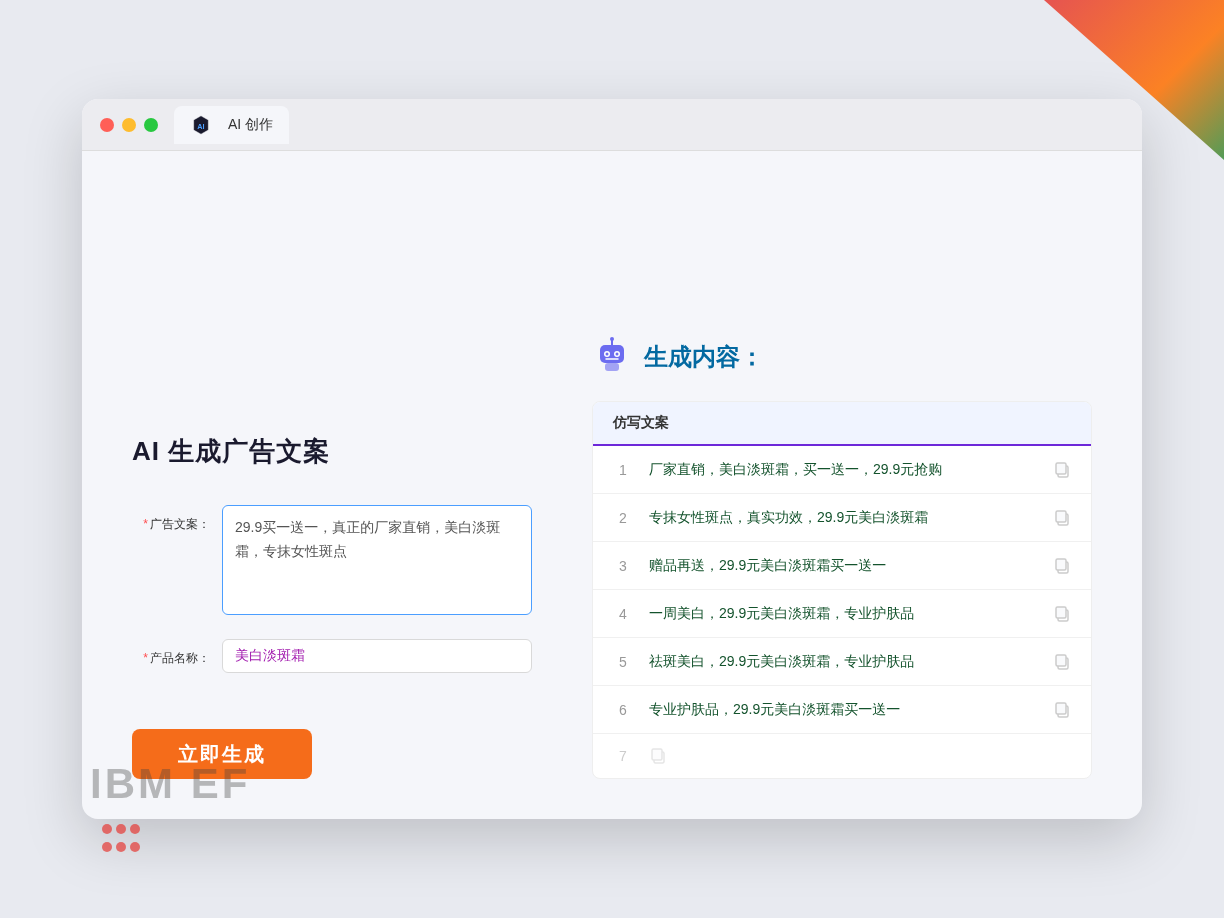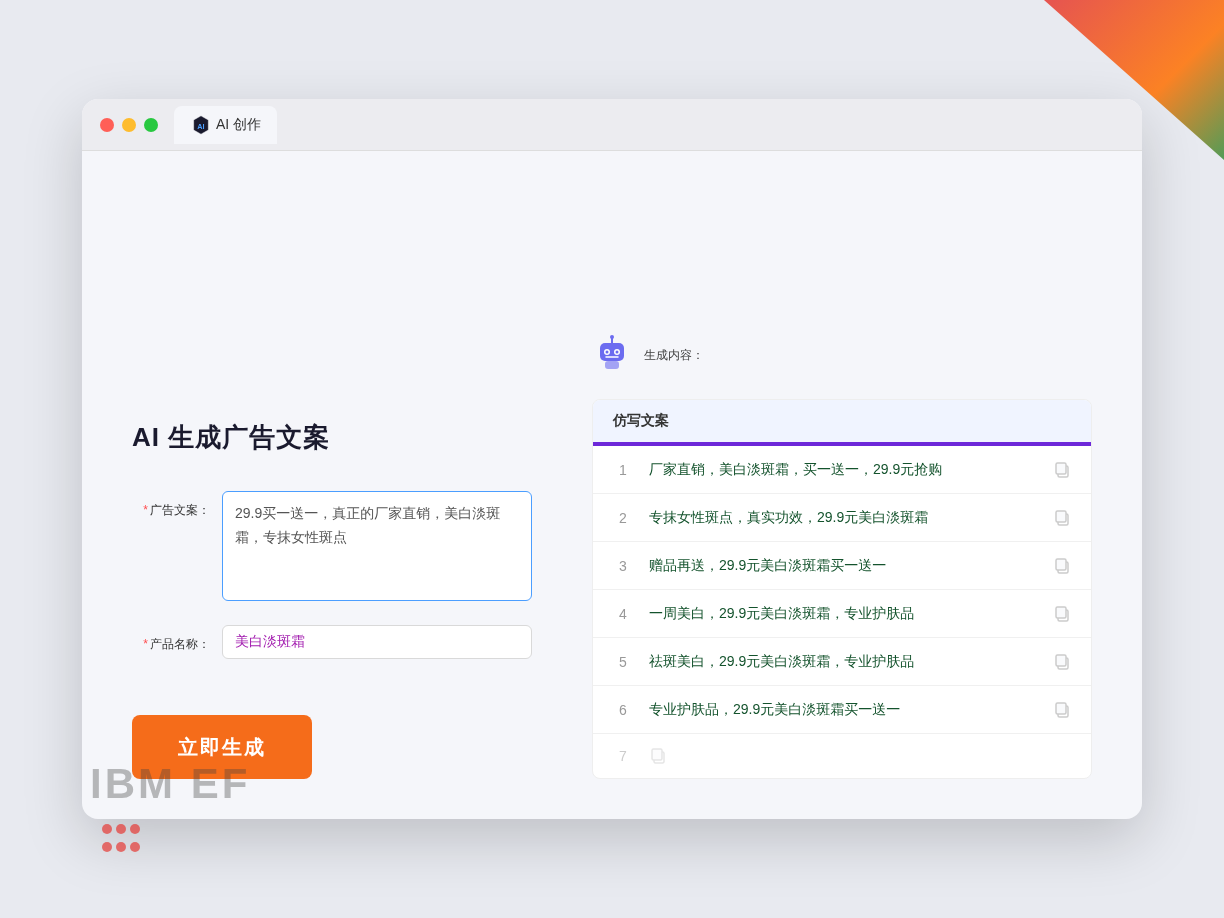--- a/index.html
+++ b/index.html
@@ -78,21 +78,21 @@
       height: 14px;
       border-radius: 50%;
     }
     .tl-red { background: #ff5f57; }
     .tl-yellow { background: #febc2e; }
     .tl-green { background: #28c840; }
 
     .tab {
       display: flex;
       align-items: center;
-      gap: 4px;
+      gap: 16px;
       background: #f5f6fa;
       border-radius: 8px 8px 0 0;
       padding: 8px 16px;
       font-size: 14px;
       color: #333;
       font-weight: 500;
     }
 
     .ai-icon {
       width: 22px;
@@ -168,21 +168,21 @@
       outline: none;
       font-family: inherit;
       resize: none;
       line-height: 1.7;
       height: 110px;
     }
 
     .generate-btn {
       margin-top: 32px;
       width: 180px;
-      height: 64px;
+      height: 50px;
       background: #f56c1a;
       border: none;
       border-radius: 8px;
       color: #fff;
       font-size: 20px;
       font-weight: 600;
       cursor: pointer;
       letter-spacing: 2px;
       font-family: inherit;
     }
@@ -200,39 +200,39 @@
       gap: 12px;
       margin-bottom: 24px;
     }
 
     .robot-icon {
       width: 40px;
       height: 40px;
     }
 
     .result-title {
-      font-size: 12px;
-      font-weight: 400;
-      color: #404040;
+      font-size: 24px;
+      font-weight: 700;
+      color: #0369a1;
     }
 
     .result-table {
       background: #fff;
       border-radius: 8px;
       overflow: hidden;
       border: 1px solid #eee;
     }
 
     .table-header {
       background: #f0f4ff;
       padding: 12px 20px;
       font-size: 14px;
       font-weight: 600;
       color: #333;
-      border-bottom: 4px solid #6d28d9;
+      border-bottom: 2px solid #6d28d9;
     }
 
     .table-row {
       display: flex;
       align-items: center;
       padding: 13px 20px;
       border-bottom: 1px solid #f0f0f0;
       gap: 16px;
     }
 

